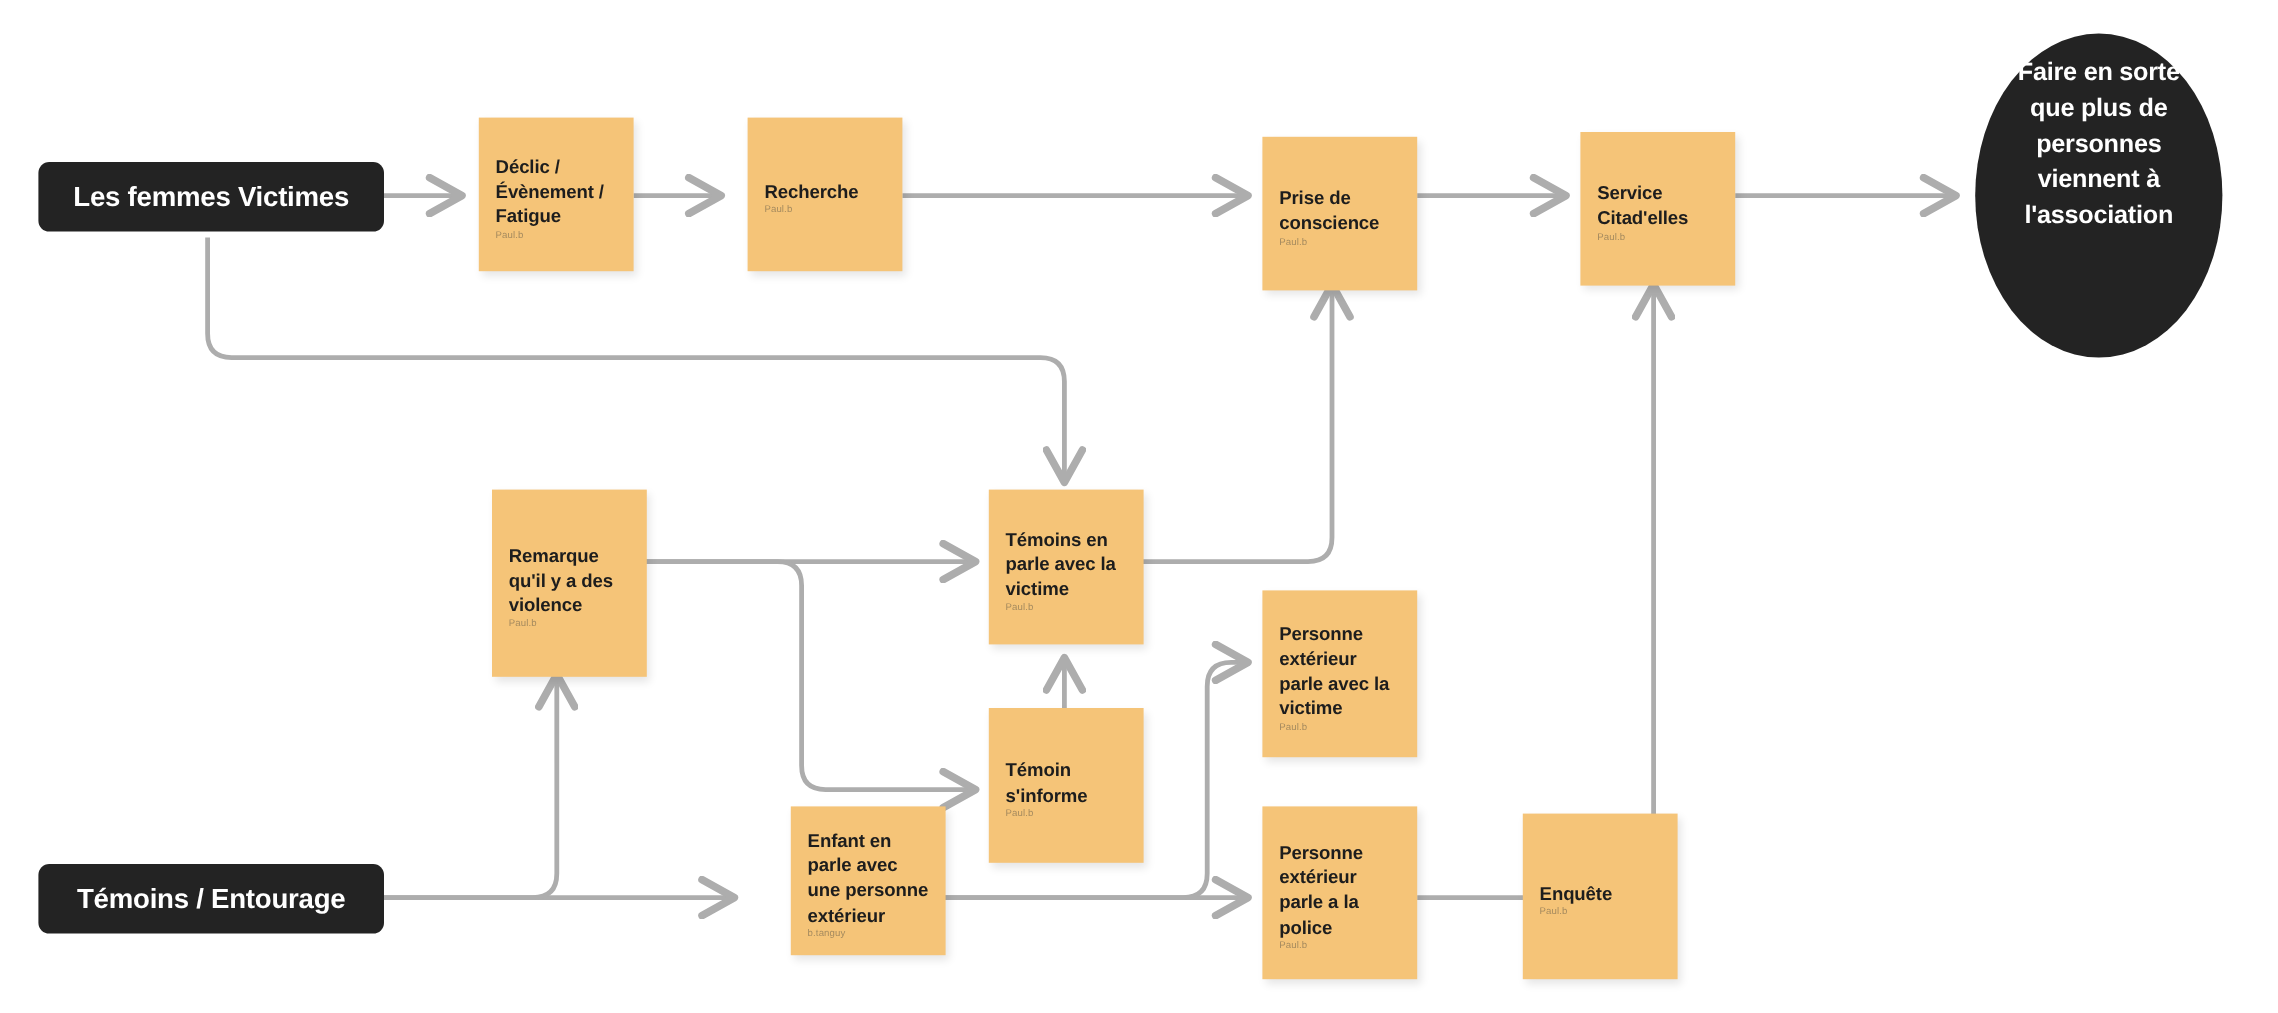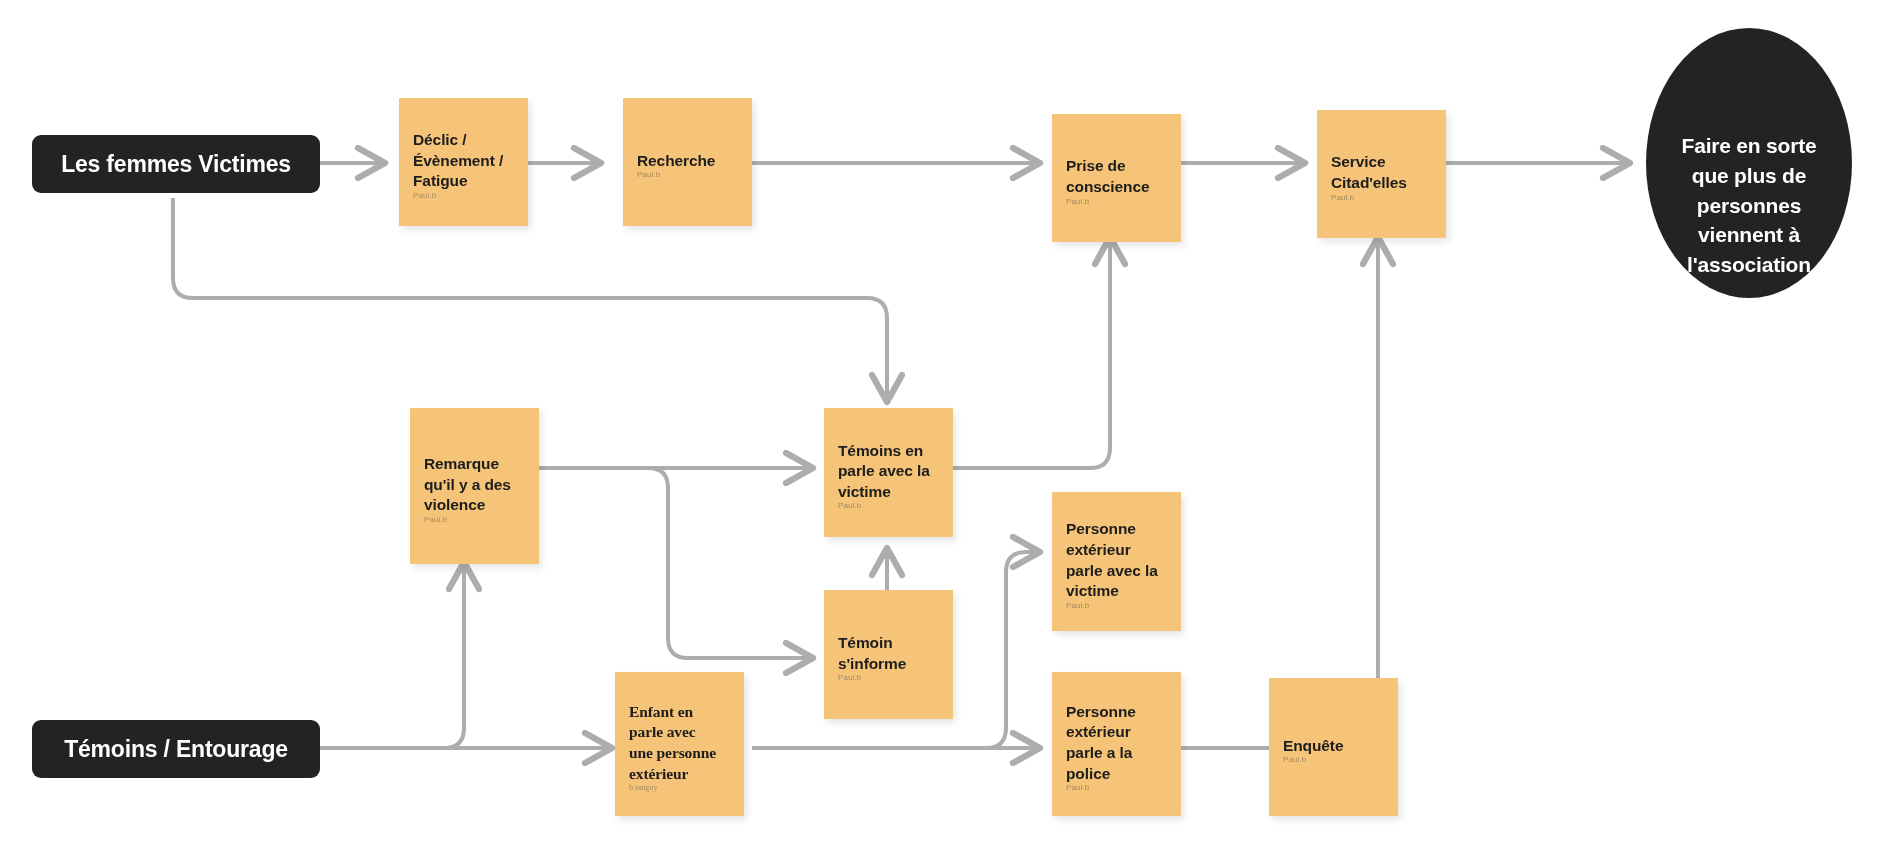--- a/index.html
+++ b/index.html
@@ -75,21 +75,21 @@
     opacity: 0.85;
     letter-spacing: 0.1px;
   }
 
   
   .goal {
     position: absolute;
     background: #232323;
     border-radius: 50%;
     display: flex;
-    align-items: flex-end;
+    align-items: flex-start;
     justify-content: center;
     text-align: center;
     box-sizing: border-box;
     padding: 18px 34px;
   }
   .goal-label {
     color: #ffffff;
     font-size: 21px;
     font-weight: bold;
     line-height: 1.42;
@@ -196,21 +196,21 @@
   </div>
 
   <div class="card" style="left:1052px; top:492px; width:129px; height:139px;">
     <div class="card-title">Personne
 extérieur
 parle avec la
 victime</div>
     <div class="card-author">Paul.b</div>
   </div>
 
-  <div class="card" style="left:615px; top:672px; width:129px; height:144px;font-family:Liberation Serif, serif;">
+  <div class="card" style="left:659px; top:672px; width:129px; height:124px;">
     <div class="card-title">Enfant en
 parle avec
 une personne
 extérieur</div>
     <div class="card-author">b.tanguy</div>
   </div>
 
   <div class="card" style="left:1052px; top:672px; width:129px; height:144px;">
     <div class="card-title">Personne
 extérieur

